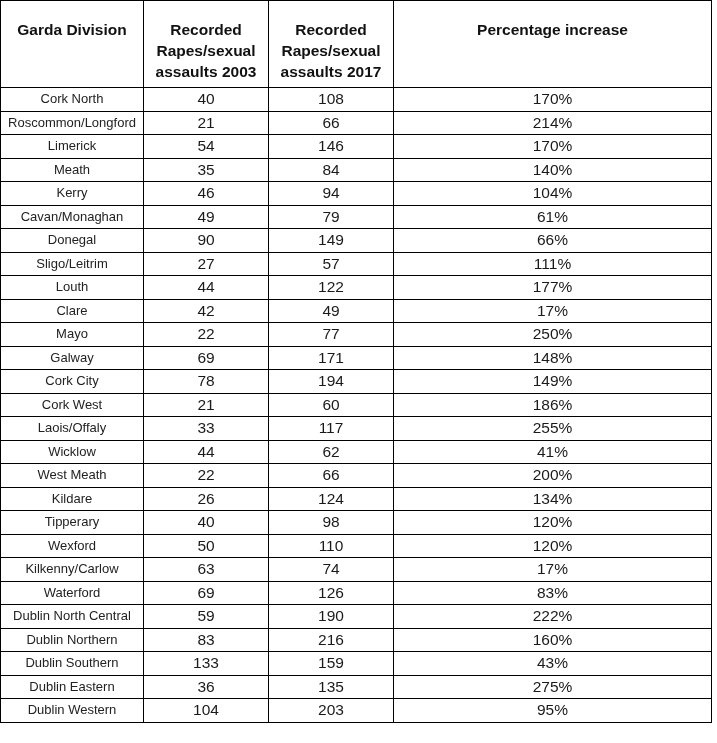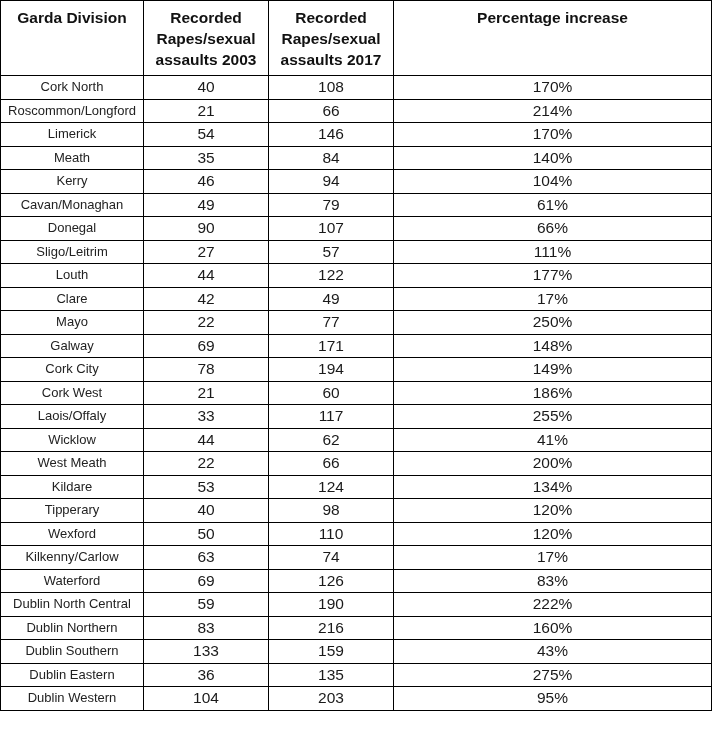--- a/index.html
+++ b/index.html
@@ -20,21 +20,21 @@
       border: 1.5px solid #000;
       text-align: center;
       padding: 0;
     }
     th {
       font-weight: bold;
       font-size: 15.5px;
       line-height: 21px;
       vertical-align: top;
       height: 68px;
-      padding-top: 6px;
+      padding-top: 18px;
       color: #111;
     }
     td {
       font-size: 15.5px;
       height: 22.5px;
       line-height: 22px;
       vertical-align: middle;
       white-space: nowrap;
       overflow: hidden;
     }
@@ -91,21 +91,21 @@
       </tr>
       <tr>
         <td class="name">Cavan/Monaghan</td>
         <td>49</td>
         <td>79</td>
         <td>61%</td>
       </tr>
       <tr>
         <td class="name">Donegal</td>
         <td>90</td>
-        <td>107</td>
+        <td>149</td>
         <td>66%</td>
       </tr>
       <tr>
         <td class="name">Sligo/Leitrim</td>
         <td>27</td>
         <td>57</td>
         <td>111%</td>
       </tr>
       <tr>
         <td class="name">Louth</td>
@@ -156,21 +156,21 @@
         <td>41%</td>
       </tr>
       <tr>
         <td class="name">West Meath</td>
         <td>22</td>
         <td>66</td>
         <td>200%</td>
       </tr>
       <tr>
         <td class="name">Kildare</td>
-        <td>53</td>
+        <td>26</td>
         <td>124</td>
         <td>134%</td>
       </tr>
       <tr>
         <td class="name">Tipperary</td>
         <td>40</td>
         <td>98</td>
         <td>120%</td>
       </tr>
       <tr>

